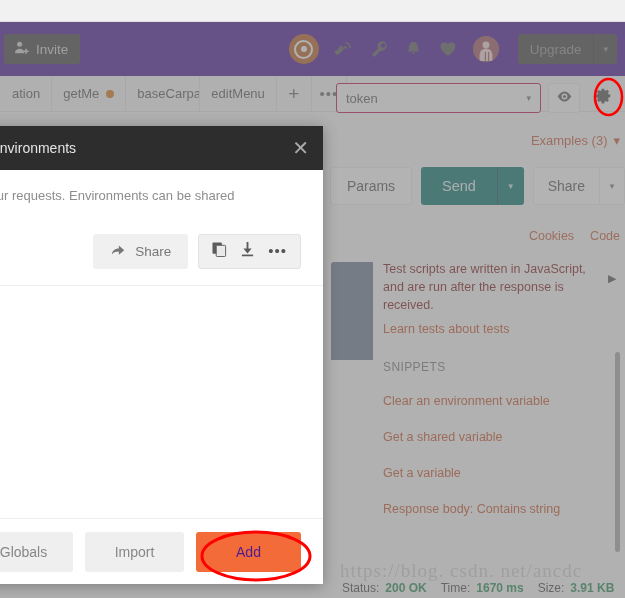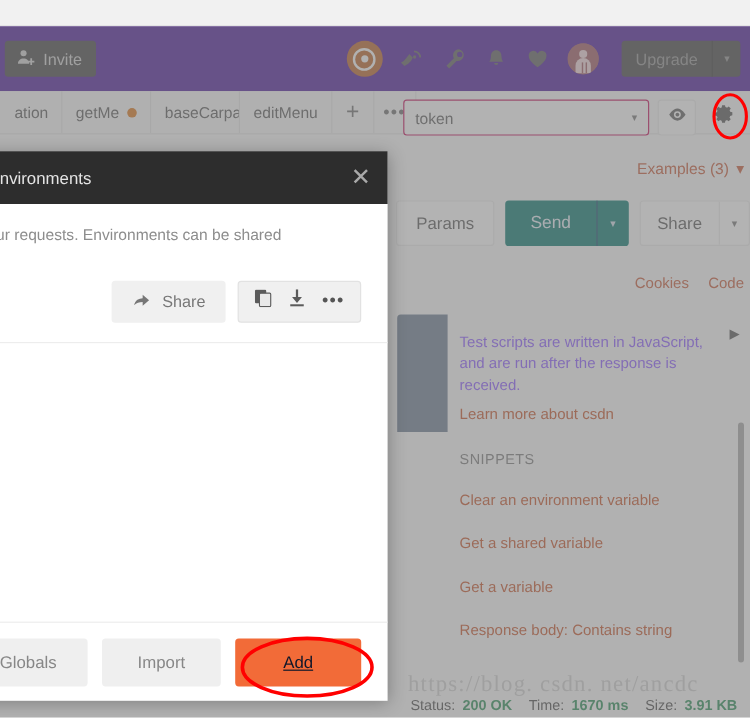--- a/index.html
+++ b/index.html
@@ -119,21 +119,21 @@
   }
 
   
   .editor-block {
     position: absolute; left: 331px; top: 262px; width: 42px; height: 98px;
     background: #6b7a8f; border-radius: 3px 0 0 0;
   }
   .tests-panel {
     position: absolute; left: 383px; top: 260px; width: 242px; height: 300px;
   }
-  .tests-desc { color: #8b5cf6; font-size: 12.5px; line-height: 1.45; width: 210px; margin-top: 16px; }
+  .tests-desc { color: #7f1d1d; font-size: 12.5px; line-height: 1.45; width: 210px; }
   .tests-link { color: #c0552e; font-size: 12.5px; margin-top: 8px; display: block; }
   .snippets-hdr { color: #7a7a7a; font-size: 12px; margin-top: 24px; letter-spacing: .4px; }
   .snippet { color: #c0552e; font-size: 12.5px; margin-top: 19px; line-height: 1.35; width: 214px; }
   .panel-arrow {
     position: absolute; left: 608px; top: 272px; color: #555; font-size: 11px;
   }
   .panel-scroll {
     position: absolute; left: 615px; top: 352px; width: 5px; height: 200px;
     background: #a3a3a3; border-radius: 3px;
   }
@@ -185,21 +185,21 @@
   .divider { height: 1px; background: #ededed; margin: 16px -22px 0 -22px; }
   .modal-foot {
     height: 66px; border-top: 1px solid #ededed; display: flex; align-items: center;
     justify-content: flex-end; gap: 12px; padding: 0 22px; flex: none;
   }
   .foot-btn {
     height: 40px; min-width: 99px; background: #efefef; border-radius: 3px;
     display: flex; align-items: center; justify-content: center;
     color: #878787; font-size: 14px;
   }
-  .foot-btn.primary { background: #f26b38; color: #0f172a; min-width: 105px; text-decoration: underline; }
+  .foot-btn.primary { background: #f26b38; color: #4c1d95; min-width: 105px; }
 
   
   .annot { position: absolute; pointer-events: none; }
   .annot-gear { left: 592px; top: 76px; width: 33px; height: 42px; }
   .annot-add { left: 198px; top: 529px; width: 116px; height: 54px; }
 </style>
 </head>
 <body>
 
 <div id="app">
@@ -329,21 +329,21 @@
   <div class="cookies-code">
     <span>Cookies</span>
     <span>Code</span>
   </div>
 
   <div class="editor-block"></div>
   <div class="panel-arrow">▶</div>
 
   <div class="tests-panel">
     <div class="tests-desc">Test scripts are written in JavaScript, and are run after the response is received.</div>
-    <span class="tests-link">Learn more about csdn</span>
+    <span class="tests-link">Learn tests about tests</span>
     <div class="snippets-hdr">SNIPPETS</div>
     <div class="snippet">Clear an environment variable</div>
     <div class="snippet">Get a shared variable</div>
     <div class="snippet">Get a variable</div>
     <div class="snippet">Response body: Contains string</div>
 
   </div>
   <div class="panel-scroll"></div>
 
   <div class="watermark">https://blog. csdn. net/ancdc</div>

